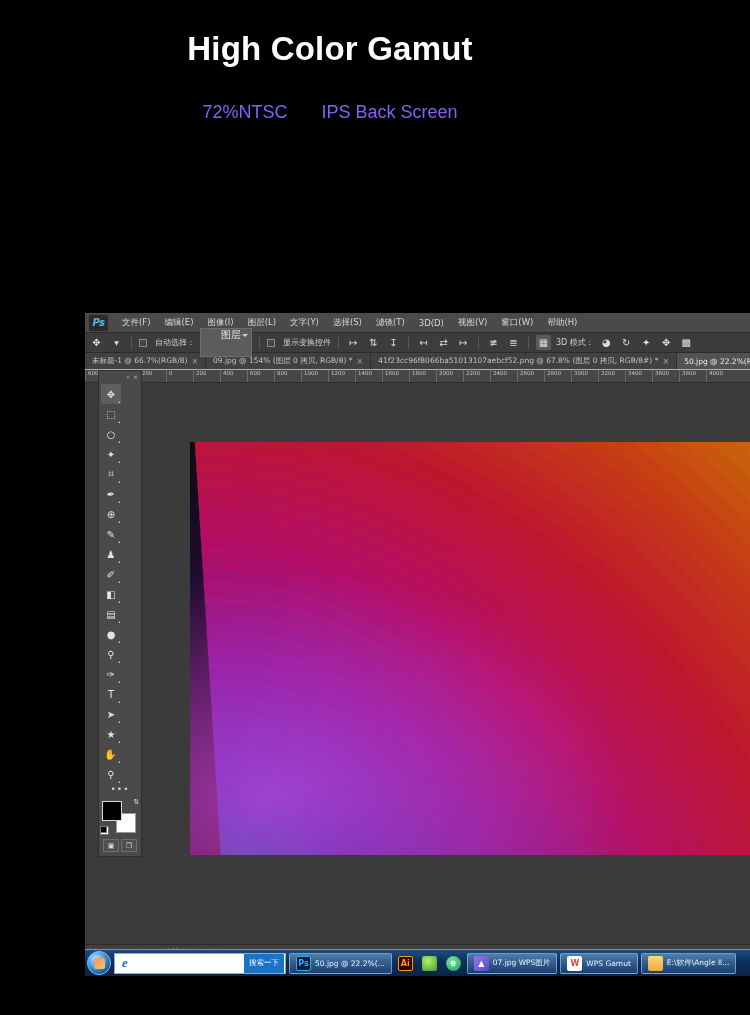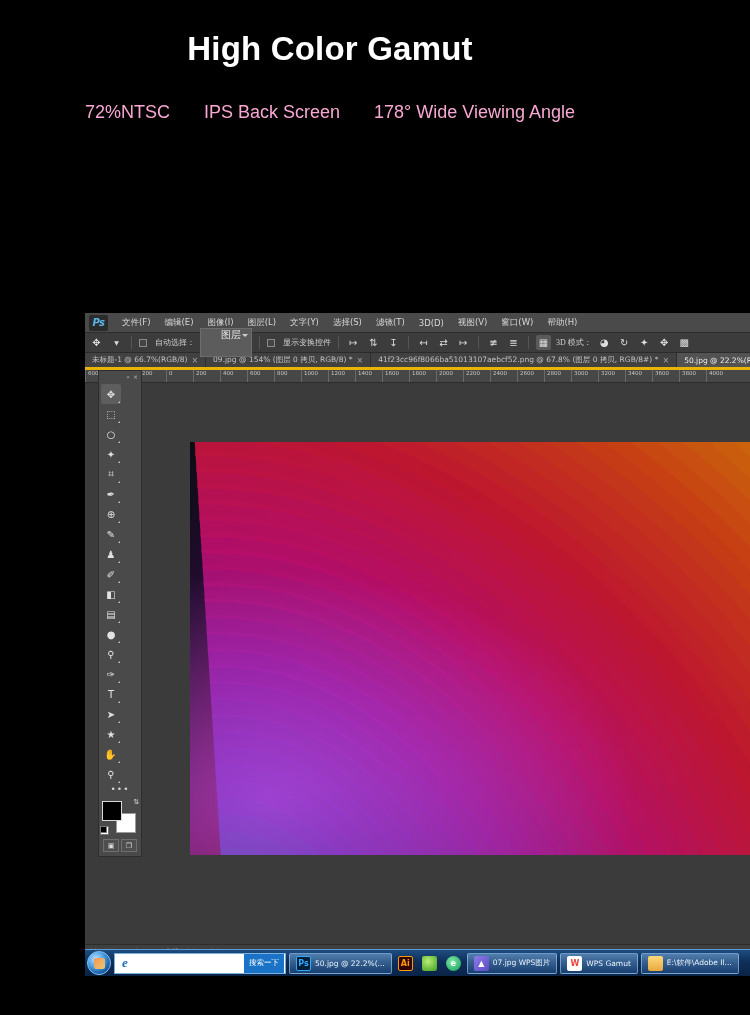--- a/index.html
+++ b/index.html
@@ -15,21 +15,21 @@
   .hero-title {
     font-size: 33px; font-weight: bold; line-height: 1.38;
     letter-spacing: 0.2px; color: #ffffff;
   }
   .hero-sub {
     margin-top: 26px; font-size: 14.5px; line-height: 1.85;
     color: #e9e9e9; font-weight: 400;
   }
   .hero-specs {
     margin-top: 30px; display: flex; justify-content: center;
-    align-items: baseline; gap: 34px; font-size: 18px; color: #f9a8d4;
+    align-items: baseline; gap: 34px; font-size: 18px; color: #8b5cf6;
   }
   .hero-specs .spec { white-space: nowrap; }
 
   
   .ps-window {
     position: absolute; left: 85px; top: 313px;
     width: 665px; height: 663px;
     background: #323232; color: #d0d0d0;
     font-family: "DejaVu Sans", "Liberation Sans", sans-serif;
     overflow: hidden;
@@ -59,36 +59,36 @@
   .opt-sep { width: 1px; height: 13px; background: #555; margin: 0 2px; }
   .opt-icon {
     width: 15px; height: 15px; display: flex; align-items: center;
     justify-content: center; font-size: 10px; color: #ddd;
   }
   .opt-icon.active { background: #5a5a5a; border-radius: 2px; }
   .opt-check {
     width: 8px; height: 8px; border: 1px solid #8a8a8a; background: #444;
     display: inline-block; margin-right: 3px; vertical-align: -1px;
   }
-  .opt-label { white-space: nowrap; font-family: Liberation Serif, serif; }
+  .opt-label { white-space: nowrap; }
   .opt-select {
     background: #5c5c5c; border: 1px solid #6d6d6d; color: #e6e6e6;
     font-size: 10px; padding: 0 10px 0 20px; height: 29px; line-height: 12px;
     position: relative; min-width: 40px;
   }
   .opt-select::after {
     content: ""; position: absolute; right: 3px; top: 5px;
     border-left: 3px solid transparent; border-right: 3px solid transparent;
     border-top: 3px solid #cfcfcf;
   }
 
   
   .ps-tabbar {
     height: 17px; background: #373737; display: flex; align-items: stretch;
-    border-bottom: 3px solid #eab308; overflow: hidden;
+    border-bottom: 1px solid #eab308; overflow: hidden;
   }
   .ps-tab {
     display: flex; align-items: center; gap: 4px; padding: 0 7px;
     font-size: 7.5px; color: #c2c2c2; background: #414141;
     border-right: 1px solid #2e2e2e; white-space: nowrap;
   }
   .ps-tab.active { background: #525252; color: #ececec; }
   .ps-tab .tab-close { font-size: 8px; color: #a7a7a7; }
 
   
@@ -239,21 +239,20 @@
 </head>
 <body>
 
 <div class="hero">
   <div class="hero-title">
     <div>High Color Gamut</div>
   </div>
   <div class="hero-specs">
     <div class="spec">72%NTSC</div>
     <div class="spec">IPS Back Screen</div>
-    <div class="spec">178° Wide Viewing Angle</div>
   </div>
 </div>
 
 <div class="ps-window">
 
   <div class="ps-menubar">
     <div class="ps-logo">Ps</div>
     <div class="ps-menu-item">文件(F)</div>
     <div class="ps-menu-item">编辑(E)</div>
     <div class="ps-menu-item">图像(I)</div>
@@ -523,15 +522,15 @@
   <div class="tb-item">
     <span class="tb-ico ico-wpsimg">▲</span>
     <span>07.jpg  WPS图片</span>
   </div>
   <div class="tb-item">
     <span class="tb-ico ico-wps">W</span>
     <span>WPS Gamut</span>
   </div>
   <div class="tb-item">
     <span class="tb-ico ico-folder"></span>
-    <span>E:\软件\Adobe Il...</span>
+    <span>E:\软件\Angle Il...</span>
   </div>
 </div>
 
 </body></html>

